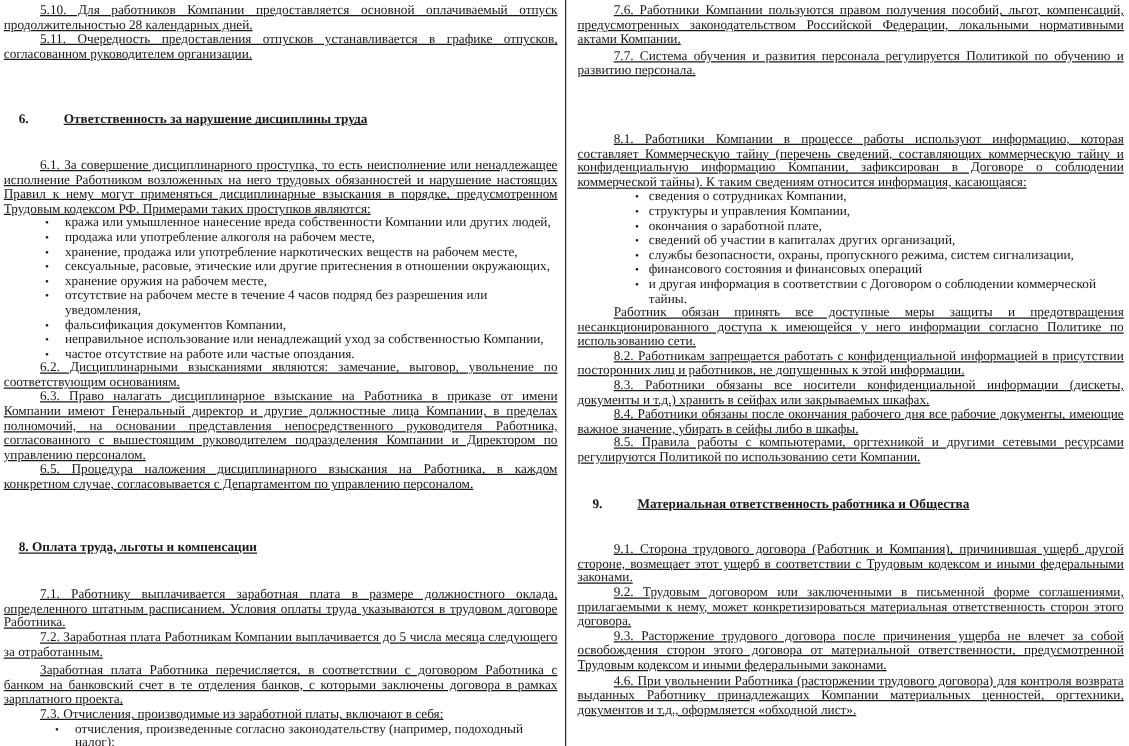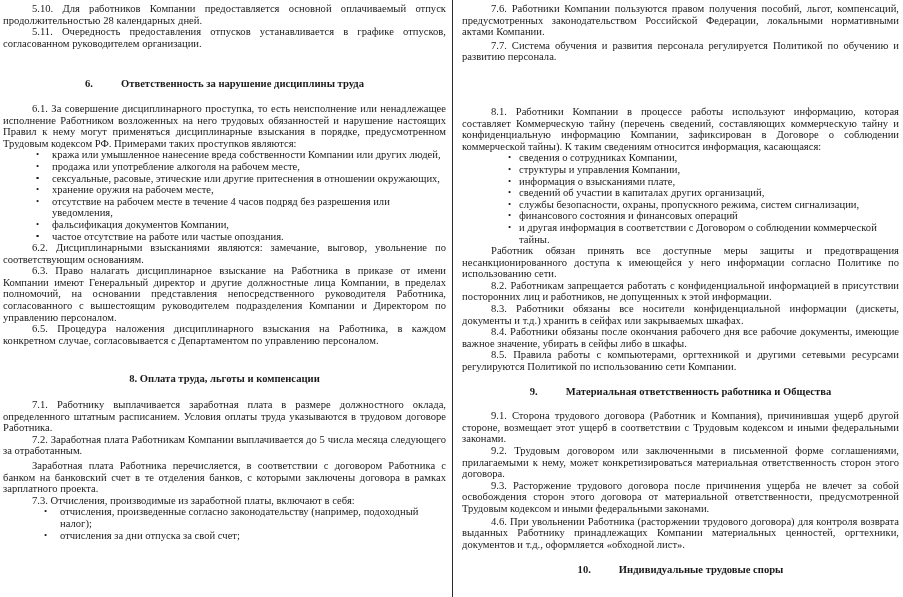--- a/index.html
+++ b/index.html
@@ -7,23 +7,23 @@
     width:903px; height:597px; overflow:hidden; position:relative;
     font-family:"Liberation Serif", "DejaVu Serif", serif;
     color:#1a1a1a;
     font-size:10.6px;
     line-height:11.6px;
   }
   .col { position:absolute; top:0; }
   .col-left { left:3px; width:443px; }
   .col-right { left:462px; width:437px; }
   .divider { position:absolute; left:452px; top:0; width:1px; height:597px; background:#2a2a2a; }
-  p { margin:0; text-align:justify; }
+  p { margin:0; text-align:justify;text-decoration:underline; }
   .para { text-indent:29px; }
-  .heading { font-weight:bold; text-align:center; margin:0; }
+  .heading { font-weight:bold; margin:12px; }
   .heading .num { display:inline-block; margin-right:28px; }
   ul { list-style:none; margin:0; padding:0; }
   ul li { position:relative; margin:0; }
   .left-list li { padding-left:49px; }
   .left-list li .bullet { position:absolute; left:33px; top:0; }
   .left-list.l7 li { padding-left:57px; }
   .left-list.l7 li .bullet { left:41px; }
   .right-list li { padding-left:57px; }
   .right-list li .bullet { position:absolute; left:46px; top:0; }
   .bullet { font-size:9px; }
@@ -39,26 +39,26 @@
   <p class="para">5.11. Очередность предоставления отпусков устанавливается в графике отпусков, согласованном руководителем организации.</p>
   <div class="sp-l" style="height:29px"></div>
   <p class="heading">
     <span class="num">6.</span><span>Ответственность за нарушение дисциплины труда</span>
   </p>
   <div class="sp-s" style="height:13px"></div>
   <p class="para">6.1.   За совершение дисциплинарного проступка, то есть неисполнение или ненадлежащее исполнение Работником возложенных на него трудовых обязанностей и нарушение настоящих Правил к нему могут применяться дисциплинарные взыскания в порядке, предусмотренном Трудовым кодексом РФ. Примерами таких проступков являются:</p>
   <ul class="left-list">
     <li><span class="bullet">•</span><span>кража или умышленное нанесение вреда собственности Компании или других людей,</span></li>
     <li><span class="bullet">•</span><span>продажа или употребление алкоголя  на рабочем месте,</span></li>
-    <li><span class="bullet">•</span></li>
+    <li><span class="bullet">•</span><span>хранение, продажа или употребление наркотических веществ на рабочем месте,</span></li>
     <li><span class="bullet">•</span><span>сексуальные, расовые, этические или другие притеснения в отношении окружающих,</span></li>
     <li><span class="bullet">•</span><span>хранение оружия на рабочем месте,</span></li>
     <li><span class="bullet">•</span><span>отсутствие на рабочем месте в течение 4 часов подряд без  разрешения или уведомления,</span></li>
     <li><span class="bullet">•</span><span>фальсификация документов Компании,</span></li>
-    <li><span class="bullet">•</span></li>
+    <li><span class="bullet">•</span><span>неправильное использование или ненадлежащий уход за собственностью Компании,</span></li>
     <li><span class="bullet">•</span><span>частое отсутствие на работе или частые опоздания.</span></li>
   </ul>
   <p class="para">6.2.   Дисциплинарными взысканиями являются: замечание, выговор, увольнение по соответствующим основаниям.</p>
   <p class="para">6.3.   Право налагать дисциплинарное взыскание на Работника в приказе от имени Компании имеют Генеральный директор и другие должностные лица Компании, в пределах полномочий, на основании представления непосредственного руководителя Работника, согласованного с вышестоящим руководителем подразделения Компании и Директором  по  управлению персоналом.</p>
   <p class="para">6.5.   Процедура наложения дисциплинарного взыскания на Работника, в каждом конкретном случае, согласовывается с Департаментом по управлению персоналом.</p>
   <div style="height:27px"></div>
   <p class="heading">8. Оплата труда, льготы и компенсации</p>
   <div style="height:14px"></div>
   <p class="para">7.1. Работнику выплачивается заработная плата в размере должностного оклада, определенного штатным расписанием. Условия оплаты труда указываются в трудовом договоре Работника.</p>
   <p class="para">7.2.  Заработная плата Работникам Компании выплачивается до 5 числа месяца следующего за отработанным.</p>
@@ -79,21 +79,21 @@
   <div style="height:3px"></div>
   <p class="para">7.6. Работники Компании пользуются правом получения пособий, льгот, компенсаций, предусмотренных законодательством Российской Федерации, локальными нормативными актами Компании.</p>
   <div style="height:2px"></div>
   <p class="para">7.7. Система обучения и развития персонала регулируется Политикой по обучению и развитию персонала.</p>
   <div style="height:29px"></div>
   <div style="height:14px"></div>
   <p class="para">8.1. Работники Компании в процессе работы используют информацию, которая составляет Коммерческую тайну (перечень сведений, составляющих коммерческую тайну и конфиденциальную информацию Компании, зафиксирован в Договоре о соблюдении коммерческой тайны). К таким сведениям относится информация, касающаяся:</p>
   <ul class="right-list">
     <li><span class="bullet">•</span><span>сведения о сотрудниках Компании,</span></li>
     <li><span class="bullet">•</span><span>структуры и управления Компании,</span></li>
-    <li><span class="bullet">•</span><span>информация о взысканиями плате,</span></li>
+    <li><span class="bullet">•</span><span>окончания о заработной плате,</span></li>
     <li><span class="bullet">•</span><span>сведений об участии в капиталах других организаций,</span></li>
     <li><span class="bullet">•</span><span>службы безопасности, охраны, пропускного режима, систем сигнализации,</span></li>
     <li><span class="bullet">•</span><span>финансового состояния и финансовых операций</span></li>
     <li><span class="bullet">•</span><span>и другая информация  в соответствии с Договором о соблюдении коммерческой тайны.</span></li>
   </ul>
   <p class="para">Работник обязан принять все доступные меры защиты и предотвращения несанкционированного доступа к имеющейся у него информации согласно Политике по использованию сети.</p>
   <p class="para">8.2. Работникам запрещается работать с конфиденциальной информацией в присутствии посторонних лиц и работников, не допущенных к этой информации.</p>
   <p class="para">8.3. Работники обязаны все носители конфиденциальной информации (дискеты, документы и т.д.) хранить в сейфах или закрываемых шкафах.</p>
   <p class="para">8.4. Работники обязаны после окончания рабочего дня все рабочие документы, имеющие важное значение, убирать в сейфы либо в шкафы.</p>
   <p class="para">8.5. Правила работы с компьютерами, оргтехникой и другими сетевыми ресурсами регулируются Политикой по использованию сети Компании.</p>

